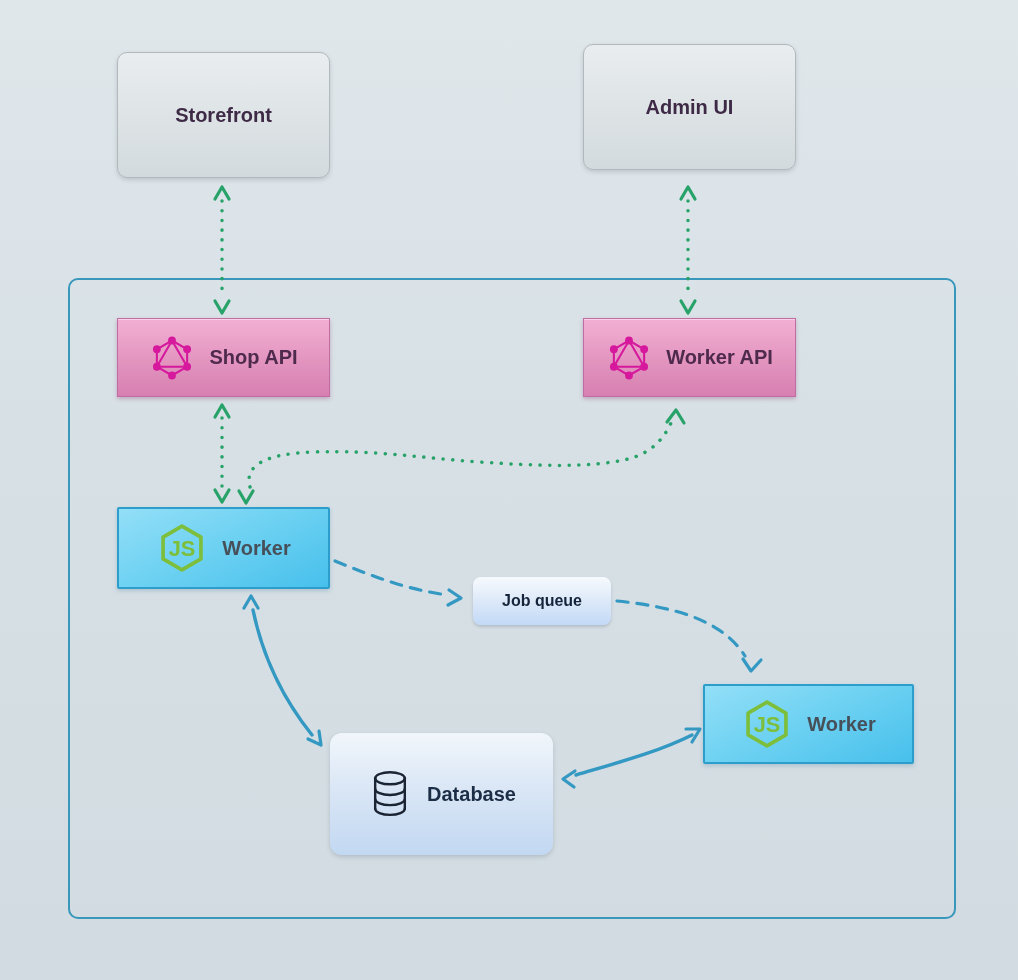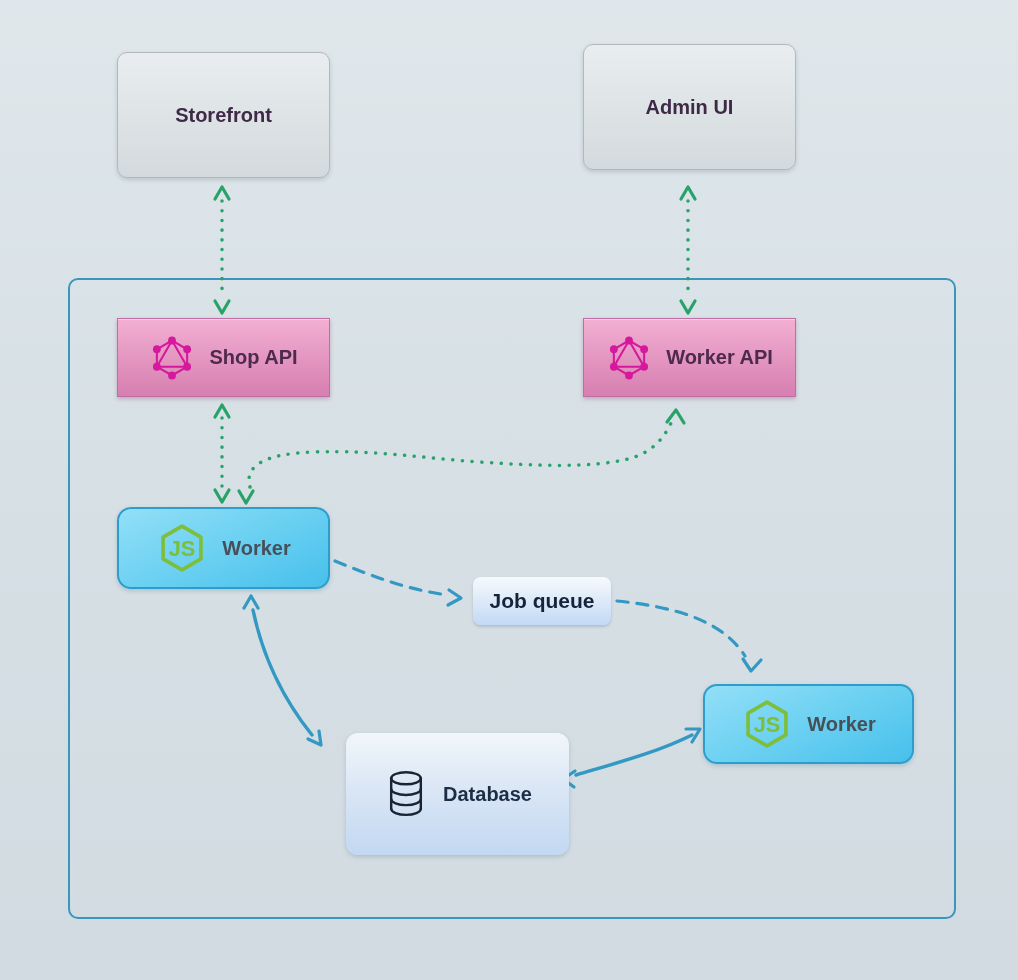--- a/index.html
+++ b/index.html
@@ -35,26 +35,26 @@
     border:1px solid #b2b9bd;border-radius:10px;color:#3e2a47;font-size:20px;
     box-shadow:0 2px 4px rgba(110,120,130,.28);
   }
   .node.api{
     background:linear-gradient(180deg,#f3b0d3 0%,#e294bf 55%,#d77fb1 100%);
     border:1px solid #c06da3;border-radius:0;color:#4e2a4c;font-size:20px;
     box-shadow:0 2px 4px rgba(140,70,115,.35), inset 0 1px 0 rgba(255,255,255,.45);
   }
   .node.nodebox{
     background:linear-gradient(155deg,#93dff7 0%,#6fd2f2 45%,#47c0ec 100%);
-    border:2px solid #2d9ecb;border-radius:14px;color:#475059;font-size:20px;
+    border:2px solid #2d9ecb;border-radius:2px;color:#475059;font-size:20px;
     box-shadow:0 2px 4px rgba(80,130,160,.3);
   }
   .node.queue{
     background:linear-gradient(180deg,#f6fafd 0%,#dde9f9 50%,#c2d9f6 100%);
-    border-radius:8px;color:#15243b;font-size:21px;
+    border-radius:8px;color:#15243b;font-size:16px;
     box-shadow:0 2px 3px rgba(120,130,145,.35);
   }
   .node.db{
     background:linear-gradient(180deg,#f1f6fb 0%,#d8e5f5 50%,#c2d8f2 100%);
     border-radius:12px;color:#1c2e45;font-size:20px;
     box-shadow:0 2px 4px rgba(120,130,145,.35);
   }
 
   .icon{display:flex;align-items:center;justify-content:center;}
 </style>
@@ -179,21 +179,21 @@
   <div class="node nodebox" style="left:703px;top:684px;width:211px;height:80px;">
     <span class="icon">
       <svg width="52" height="52" viewBox="0 0 100 100">
         <polygon points="50,8 86.4,29 86.4,71 50,92 13.6,71 13.6,29" fill="none" stroke="#7dbe3b" stroke-width="7" stroke-linejoin="round"></polygon>
         <text x="50" y="65" text-anchor="middle" font-family="Liberation Sans, sans-serif" font-weight="bold" font-size="42" fill="#7dbe3b">JS</text>
       </svg>
     </span>
     <span class="label">Worker</span>
   </div>
 
-  <div class="node db" style="left:346px;top:733px;width:223px;height:122px;text-align:right;">
+  <div class="node db" style="left:330px;top:733px;width:223px;height:122px;text-align:right;">
     <span class="icon">
       <svg width="46" height="50" viewBox="0 0 48 54">
         <g fill="none" stroke="#1a2433" stroke-width="2.6" stroke-linecap="round">
           <ellipse cx="24" cy="10" rx="16" ry="6.5"></ellipse>
           <path d="M 8 10 L 8 43"></path>
           <path d="M 40 10 L 40 43"></path>
           <path d="M 8 21.5 C 8 25.1, 15.2 28, 24 28 C 32.8 28, 40 25.1, 40 21.5"></path>
           <path d="M 8 32.5 C 8 36.1, 15.2 39, 24 39 C 32.8 39, 40 36.1, 40 32.5"></path>
           <path d="M 8 43 C 8 46.6, 15.2 49.5, 24 49.5 C 32.8 49.5, 40 46.6, 40 43"></path>
         </g>

